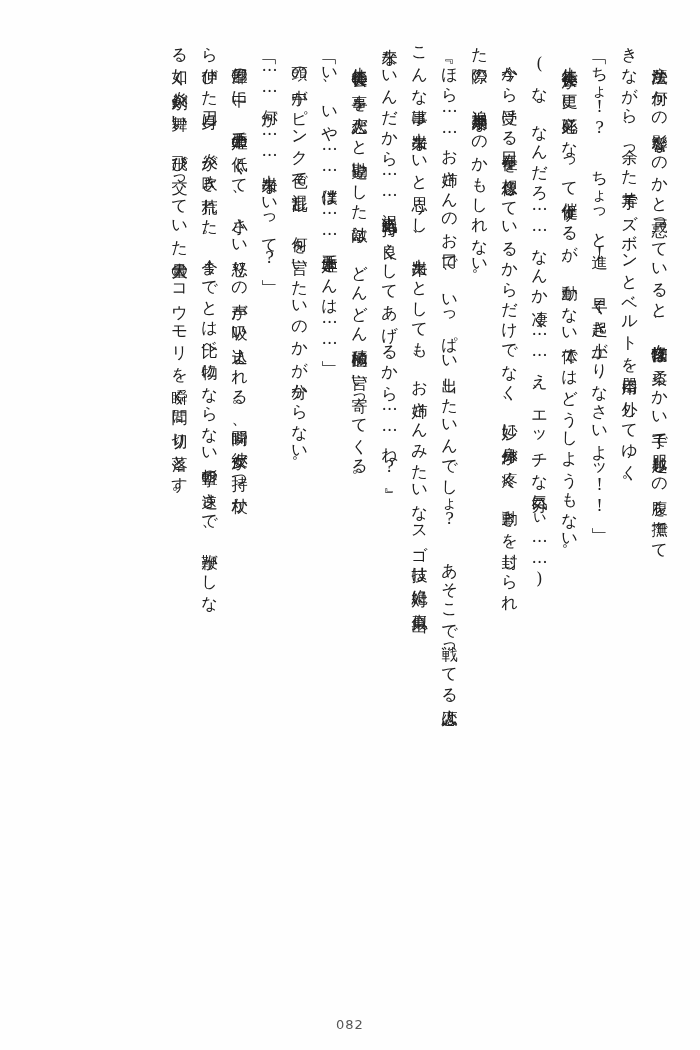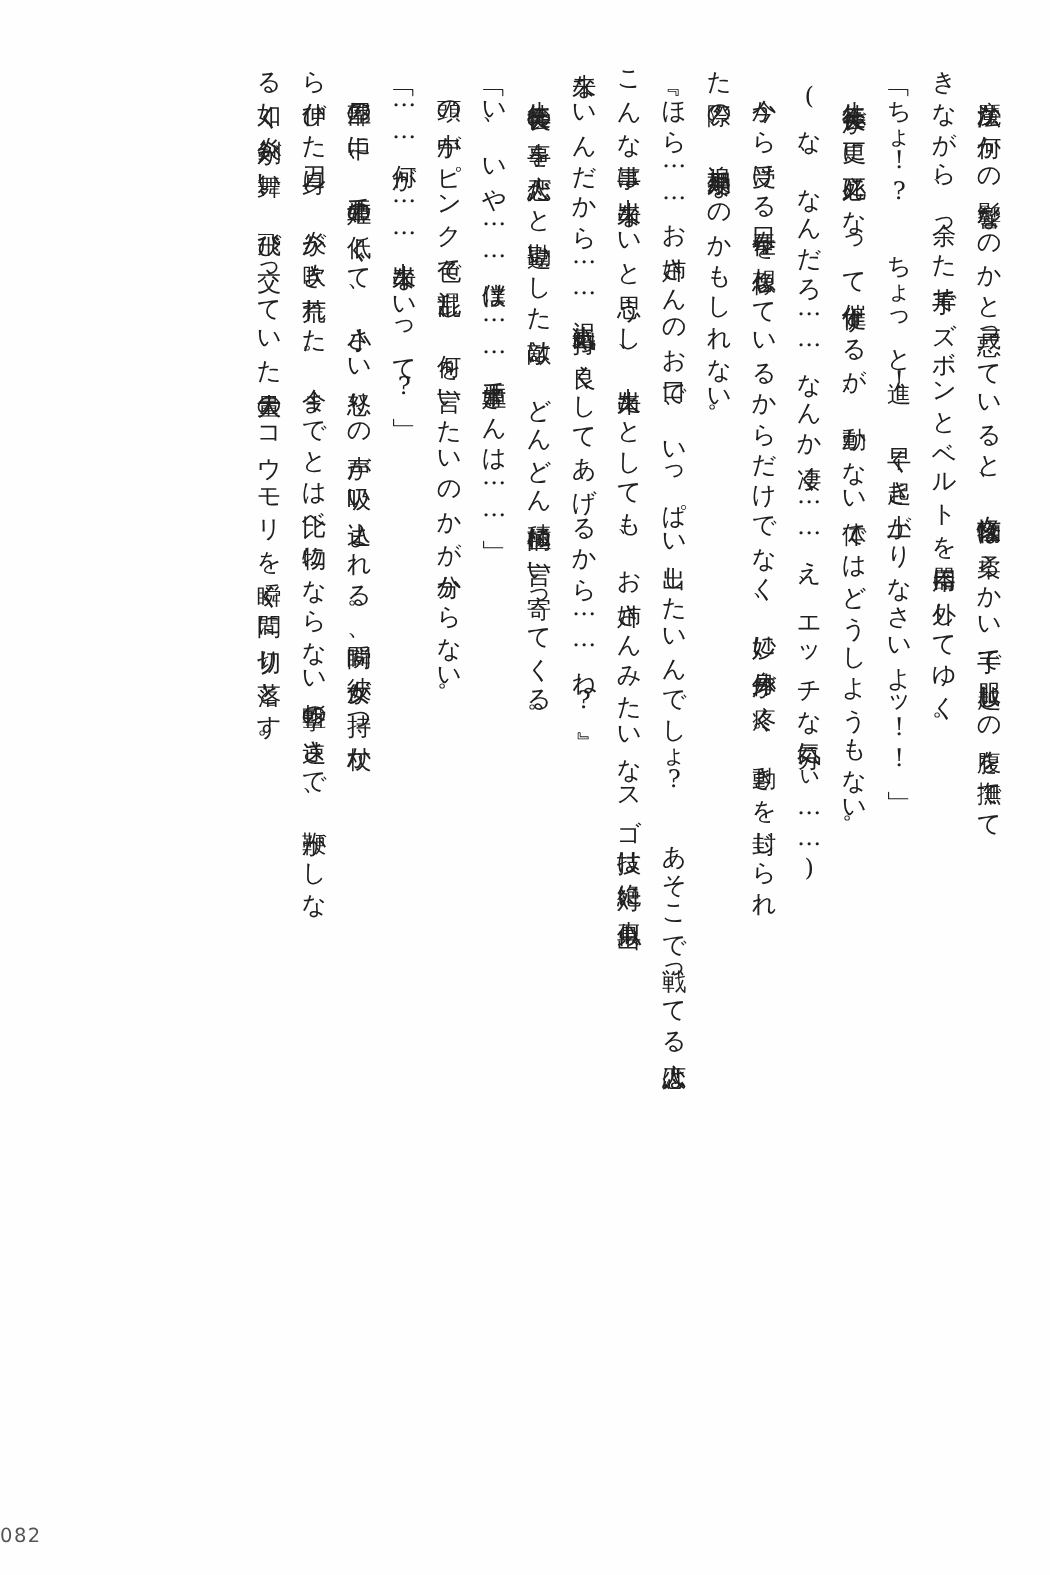--- a/index.html
+++ b/index.html
@@ -47,21 +47,21 @@
     overflow: visible;
   }
   .line.indent {
     padding-top: 18px;
   }
   .page-number {
     position: absolute;
     bottom: 18px;
     left: 0;
     width: 700px;
-    text-align: left;
+    text-align: center;
     font-size: 13px;
     letter-spacing: 1px;
     color: #555;
     font-family: "DejaVu Sans", "Liberation Sans", sans-serif;
   }
 </style>
 </head>
 <body>
 
 <div class="page">

